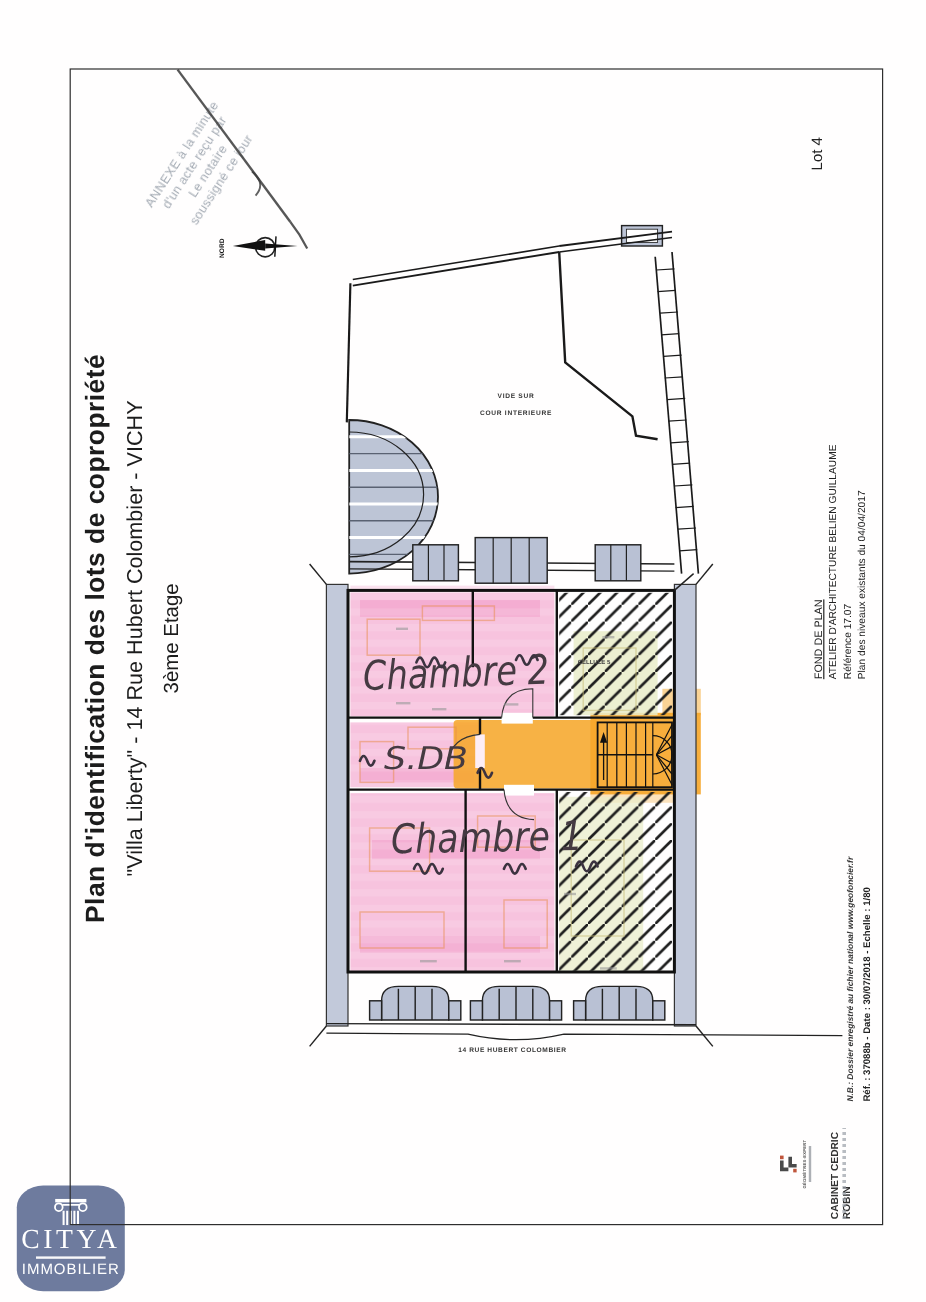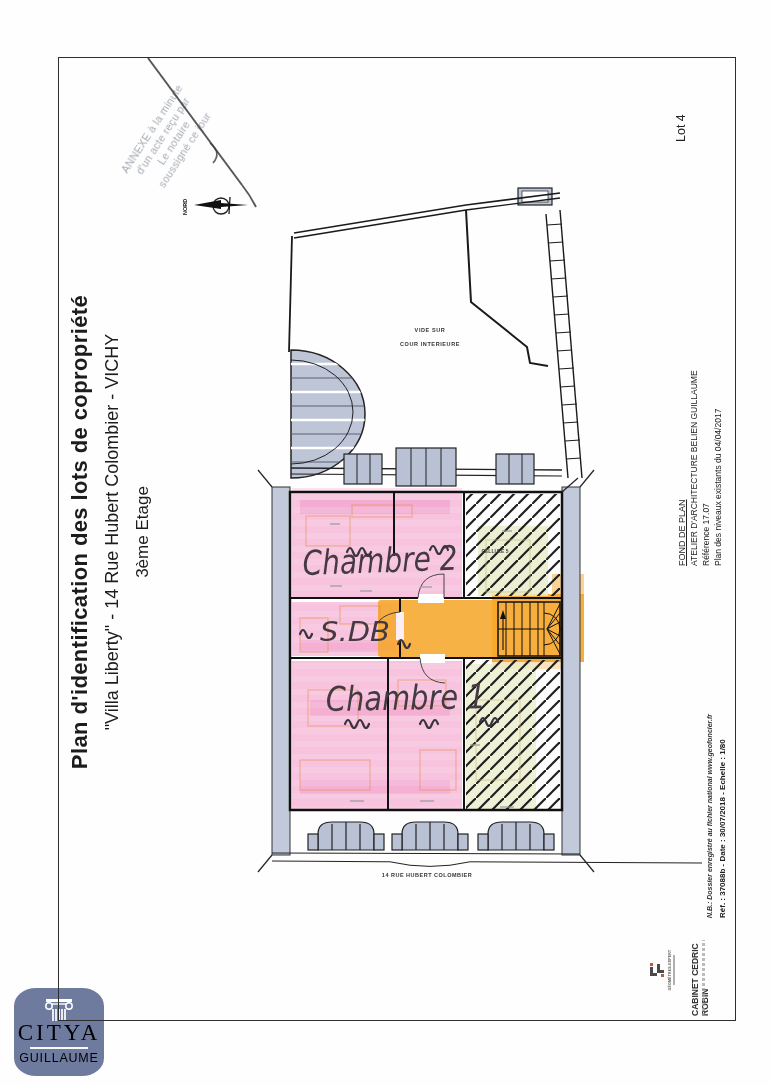--- a/index.html
+++ b/index.html
@@ -27,21 +27,21 @@
   .geo-block{left:650px;top:992px;width:44px;height:32px;z-index:3;text-align:center;}
   .geo-caption{font-size:3.5px;font-weight:bold;letter-spacing:.2px;color:#555;line-height:4px;}
   .geo-caption2{height:2px;width:30px;margin:1px auto 0;background:#8a8f96;opacity:.7;}
   
   .stamp{position:absolute;left:95px;top:205px;width:190px;transform:rotate(-57deg);transform-origin:0 0;
          text-align:center;color:#9aa2ac;font-size:10.5px;line-height:13px;letter-spacing:.3px;
          filter:blur(.4px);opacity:.9;z-index:2;}
   
   .citya{position:absolute;left:14px;top:988px;width:90px;height:88px;background:#6e7b9e;
          border-radius:22px 22px 22px 22px/18px 18px 18px 18px;z-index:4;
-         display:flex;flex-direction:column;align-items:center;justify-content:center;color:#000000;}
+         display:flex;flex-direction:column;align-items:center;justify-content:center;color:#ffffff;}
   .citya-name{font-family:"Liberation Serif",serif;font-size:23px;letter-spacing:3px;line-height:24px;}
   .citya-rule{width:58px;height:1.5px;background:rgba(255,255,255,.95);margin:2px 0;}
   .citya-tag{font-size:12.5px;letter-spacing:.8px;}
   
   .overlay-svg{position:absolute;z-index:2;}
   .plan-svg{left:250px;top:170px;z-index:2;}
   svg text{font-family:"Liberation Sans",sans-serif;}
   .hand{font-family:"DejaVu Sans",sans-serif;font-style:italic;fill:#453a42;}
 </style>
 </head>
@@ -108,21 +108,21 @@
       <circle cx="27" cy="7" r="3.2" stroke="#fff" stroke-width="1.5" fill="none"></circle>
       <line x1="10" y1="5" x2="24" y2="5" stroke="#fff" stroke-width="1.4"></line>
       <line x1="11" y1="10" x2="11" y2="22" stroke="#fff" stroke-width="1.7"></line>
       <line x1="14" y1="10" x2="14" y2="22" stroke="#fff" stroke-width="1.7"></line>
       <line x1="17" y1="10" x2="17" y2="22" stroke="#fff" stroke-width="1.7"></line>
       <line x1="20" y1="10" x2="20" y2="22" stroke="#fff" stroke-width="1.7"></line>
       <line x1="23" y1="10" x2="23" y2="22" stroke="#fff" stroke-width="1.7"></line>
     </svg>
     <div class="citya-name">CITYA</div>
     <div class="citya-rule"></div>
-    <div class="citya-tag">GUILLAUME</div>
+    <div class="citya-tag">IMMOBILIER</div>
   </div>
 
   <svg class="overlay-svg plan-svg" width="460" height="730" viewBox="250 170 460 730">
     <defs>
       <pattern id="hatch" patternUnits="userSpaceOnUse" width="14" height="14">
         <line x1="-2" y1="16" x2="16" y2="-2" stroke="#1f1f1f" stroke-width="2.2"></line>
       </pattern>
       <pattern id="pinkstripe" patternUnits="userSpaceOnUse" width="200" height="13">
         <rect x="0" y="0" width="200" height="6" fill="rgba(255,255,255,0.12)"></rect>
       </pattern>

